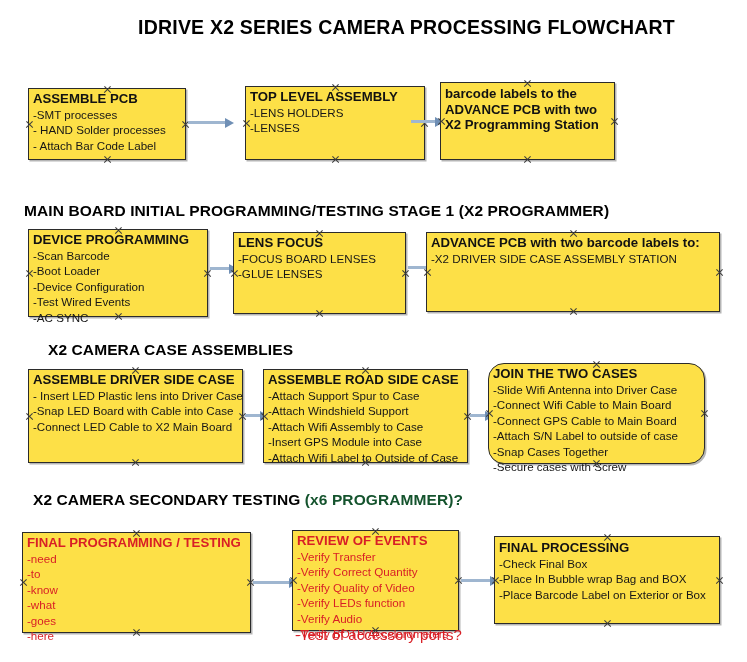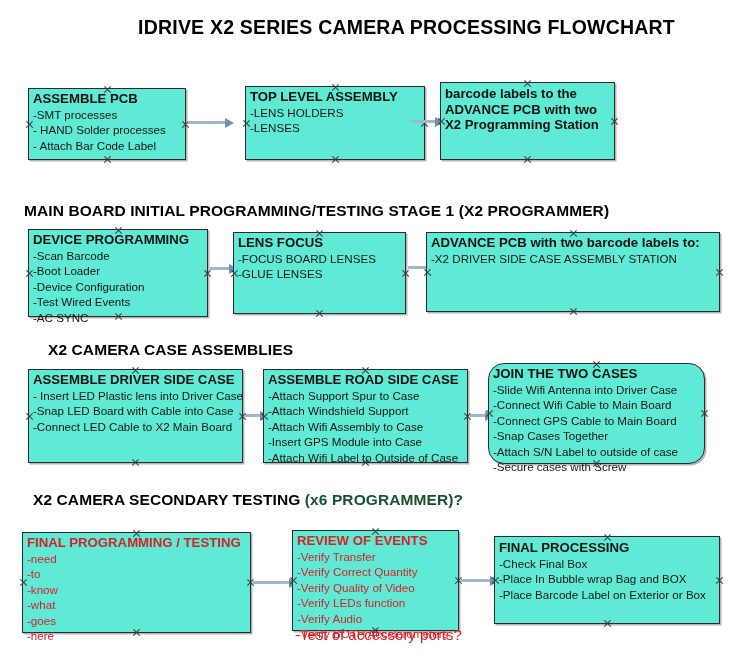--- a/index.html
+++ b/index.html
@@ -30,21 +30,21 @@
     font-weight:bold;
     color:#000000;
     white-space:nowrap;
     letter-spacing:.1px;
   }
   .section-title .red{color:#14532d;}
 
   
   .node{
     position:absolute;
-    background:#5eead4;
+    background:#fde047;
     border:1.4px solid #2b2b2b;
     box-sizing:border-box;
     box-shadow:1.5px 1.5px 0 rgba(120,120,120,.55);
     overflow:visible;
   }
   .node .body{
     position:absolute;
     left:4px;right:2px;top:1px;
     }
   .node .ttl{
@@ -236,22 +236,22 @@
   <div class="conn" style="left:470px;top:414px;width:16px;">
     <span class="head"></span>
   </div>
 
   <div class="node" style="left:488px;top:363px;width:217px;height:101px;border-radius:16px;">
     <div class="body" style="top:2px;">
       <div class="ttl">JOIN THE TWO CASES</div>
       <div class="ln">-Slide Wifi Antenna into Driver Case</div>
       <div class="ln">-Connect Wifi Cable to Main Board</div>
       <div class="ln">-Connect GPS Cable to Main Board</div>
+      <div class="ln">-Attach S/N Label to outside of case</div>
       <div class="ln">-Snap Cases Together</div>
-      <div class="ln">-Attach S/N Label to outside of case</div>
       <div class="ln">-Secure cases with Screw</div>
     </div>
     <span class="hx t"></span>
     <span class="hx b"></span>
     <span class="hx l"></span>
     <span class="hx r"></span>
   </div>
 
   <div class="section-title" style="left:33px;top:491px;">
     <span>X2 CAMERA SECONDARY TESTING </span><span class="red">(x6 PROGRAMMER)?</span>

